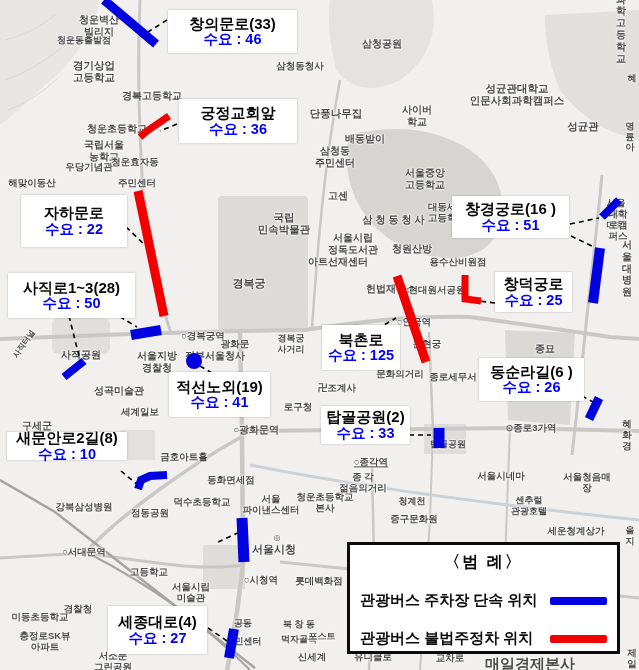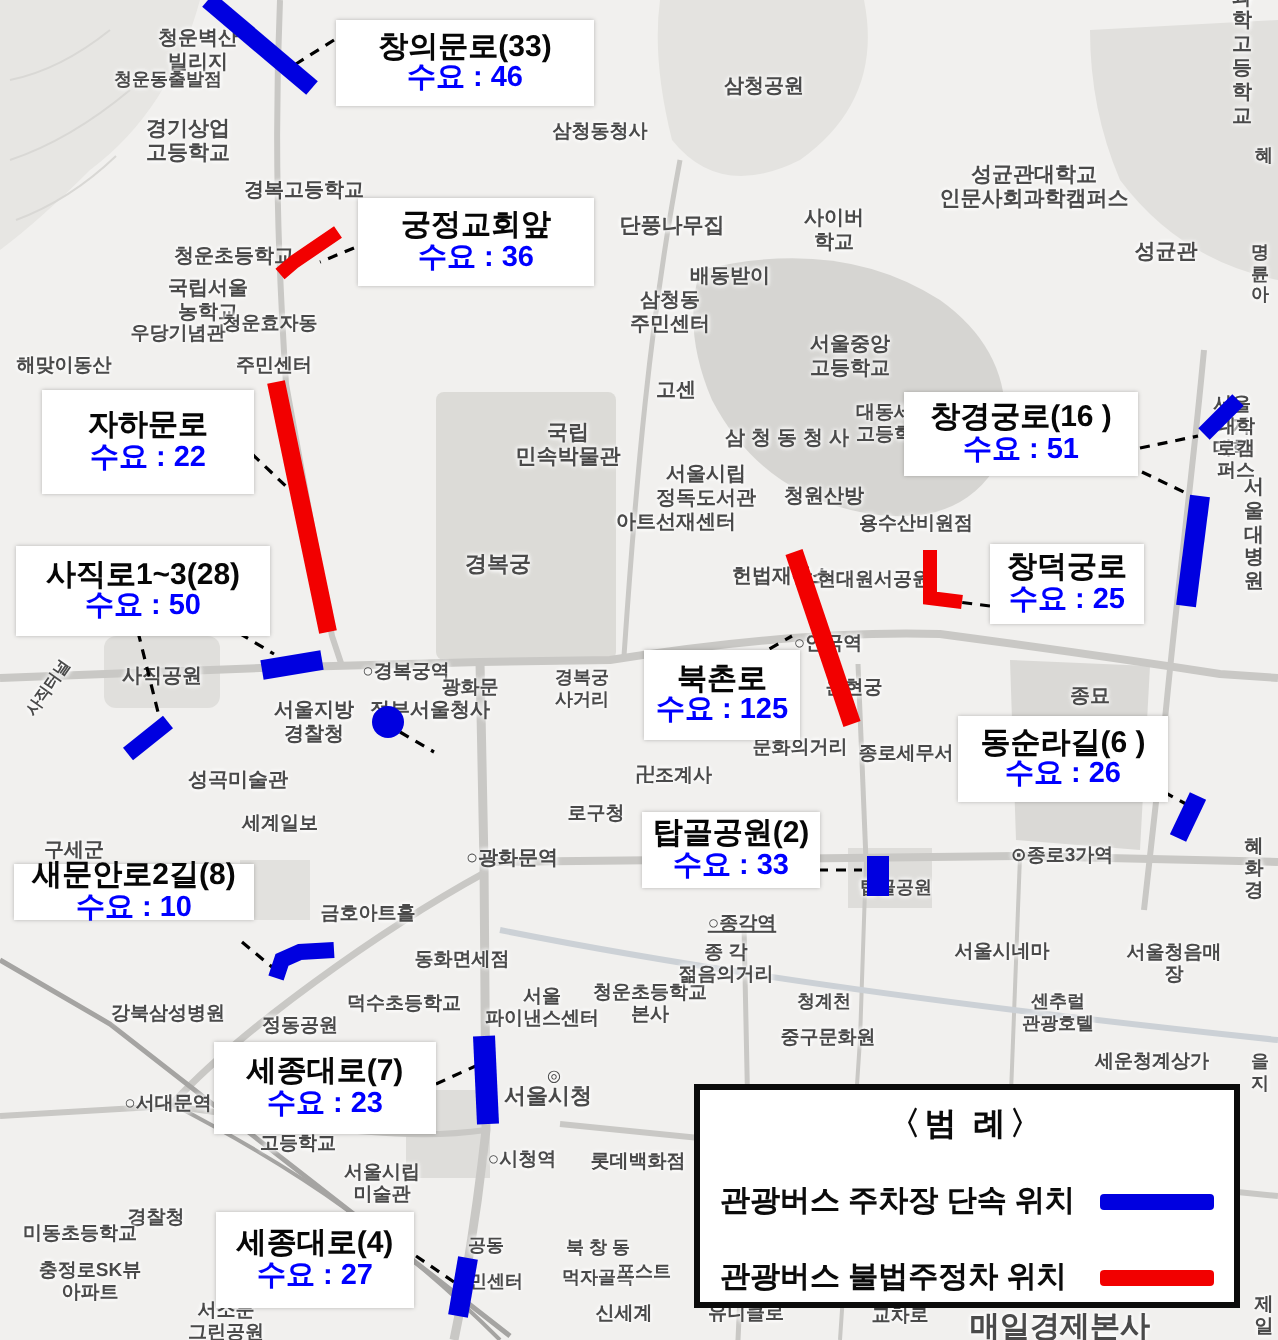--- a/index.html
+++ b/index.html
@@ -123,21 +123,21 @@
       <div class="map-label" style="left: 618px; top: 225px; font-size: 9.5px;">대학로캠퍼스</div>
       <div class="map-label" style="left: 627px; top: 268px; font-size: 10px;">서울대
 병원</div>
       <div class="map-label" style="left: 203px; top: 336px; font-size: 9.5px;">○경복궁역</div>
       <div class="map-label" style="left: 235px; top: 344px; font-size: 9.5px;">광화문</div>
       <div class="map-label" style="left: 291px; top: 344px; font-size: 9px;">경복궁
 사거리</div>
       <div class="map-label" style="left: 157px; top: 362px; font-size: 10px;">서울지방
 경찰청</div>
       <div class="map-label" style="left: 215px; top: 356px; font-size: 10px;">정부서울청사</div>
-      <div class="map-label" style="left: 81px; top: 339px; font-size: 10px;">사직공원</div>
+      <div class="map-label" style="left: 81px; top: 355px; font-size: 10px;">사직공원</div>
       <div class="map-label" style="left: 24px; top: 344px; font-size: 8px; transform: translate(-50%, -50%) rotate(-55deg);">사직터널</div>
       <div class="map-label" style="left: 119px; top: 391px; font-size: 10px;">성곡미술관</div>
       <div class="map-label" style="left: 140px; top: 412px; font-size: 9.5px;">세계일보</div>
       <div class="map-label" style="left: 37px; top: 426px; font-size: 10px;">구세군</div>
       <div class="map-label" style="left: 256px; top: 430px; font-size: 10px;">○광화문역</div>
       <div class="map-label" style="left: 298px; top: 407px; font-size: 9.5px;">로구청</div>
       <div class="map-label" style="left: 184px; top: 457px; font-size: 9.5px;">금호아트홀</div>
       <div class="map-label" style="left: 231px; top: 480px; font-size: 9.5px;">동화면세점</div>
       <div class="map-label" style="left: 202px; top: 502px; font-size: 9.5px; text-align: right;">덕수초등학교</div>
       <div class="map-label" style="left: 271px; top: 504px; font-size: 9.5px;">서울
@@ -235,27 +235,27 @@
         <div class="v">수요 : 36</div>
       </div>
       <div class="ann" style="left: 21px; top: 195px; width: 106px; height: 52px;">
         <div class="t">자하문로</div>
         <div class="v">수요 : 22</div>
       </div>
       <div class="ann" style="left: 8px; top: 273px; width: 127px; height: 45px;">
         <div class="t">사직로1~3(28)</div>
         <div class="v">수요 : 50</div>
       </div>
+      <div class="ann" style="left: 169px; top: 372px; width: 101px; height: 45px;">
+        <div class="t">적선노외(19)</div>
+        <div class="v">수요 : 41</div>
+      </div>
       <div class="ann" style="left: 7px; top: 432px; width: 120px; height: 28px;">
         <div class="t">새문안로2길(8)</div>
         <div class="v">수요 : 10</div>
-      </div>
-      <div class="ann" style="left: 107px; top: 521px; width: 111px; height: 46px;">
-        <div class="t">세종대로(7)</div>
-        <div class="v">수요 : 23</div>
       </div>
       <div class="ann" style="left: 108px; top: 606px; width: 99px; height: 48px;">
         <div class="t">세종대로(4)</div>
         <div class="v">수요 : 27</div>
       </div>
       <div class="ann" style="left: 322px; top: 325px; width: 78px; height: 45px;">
         <div class="t">북촌로</div>
         <div class="v">수요 : 125</div>
       </div>
       <div class="ann" style="left: 321px; top: 406px; width: 89px; height: 38px;">

